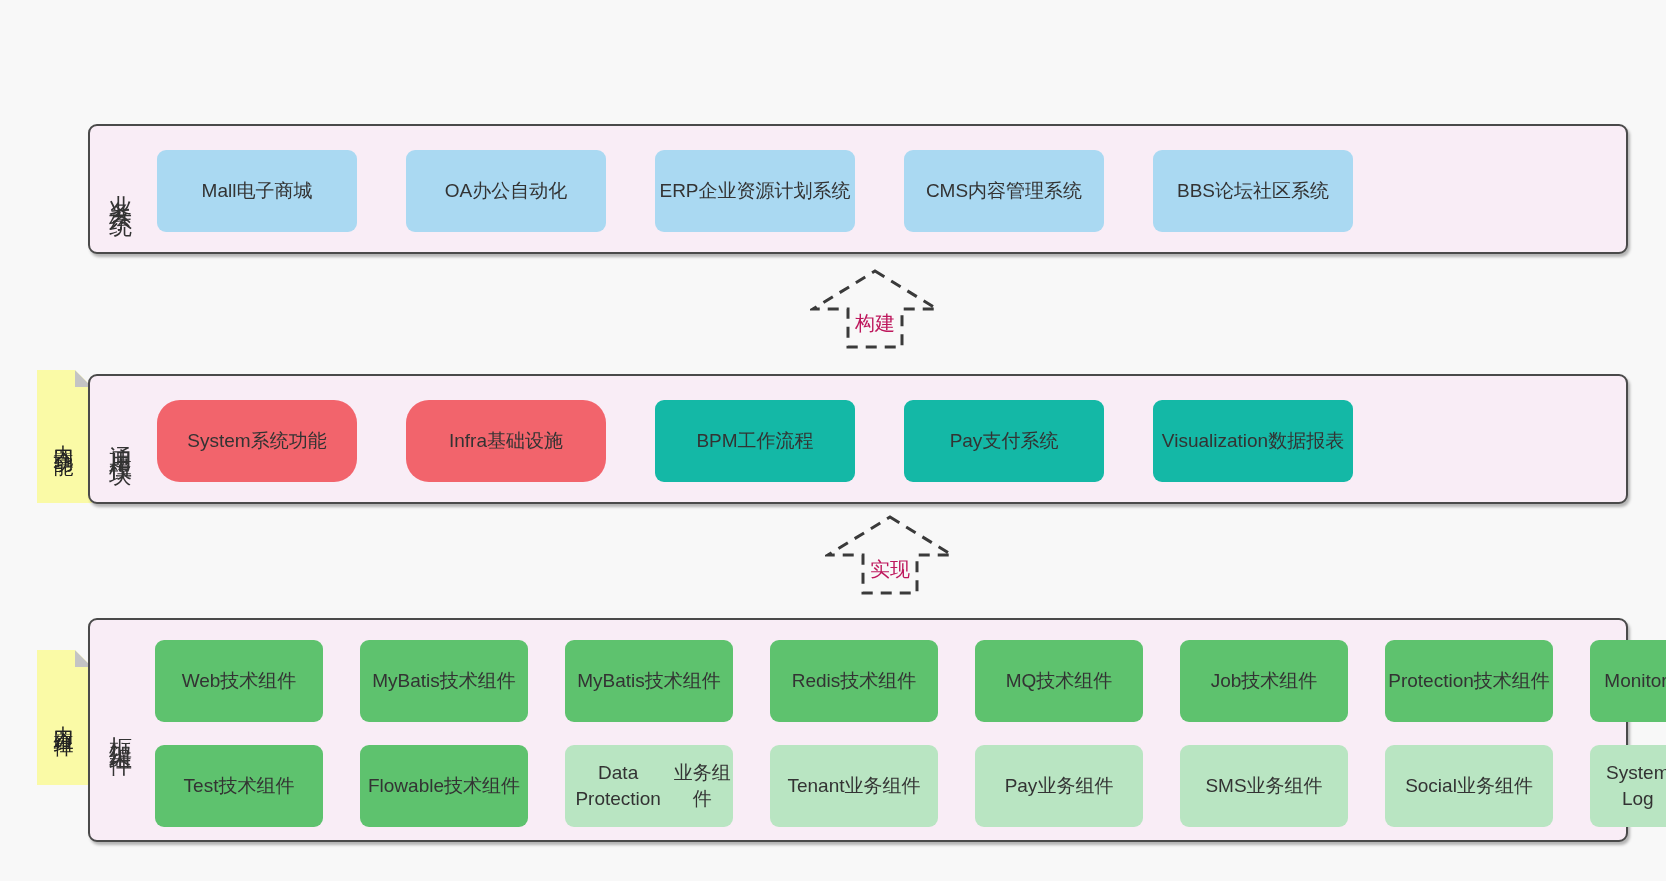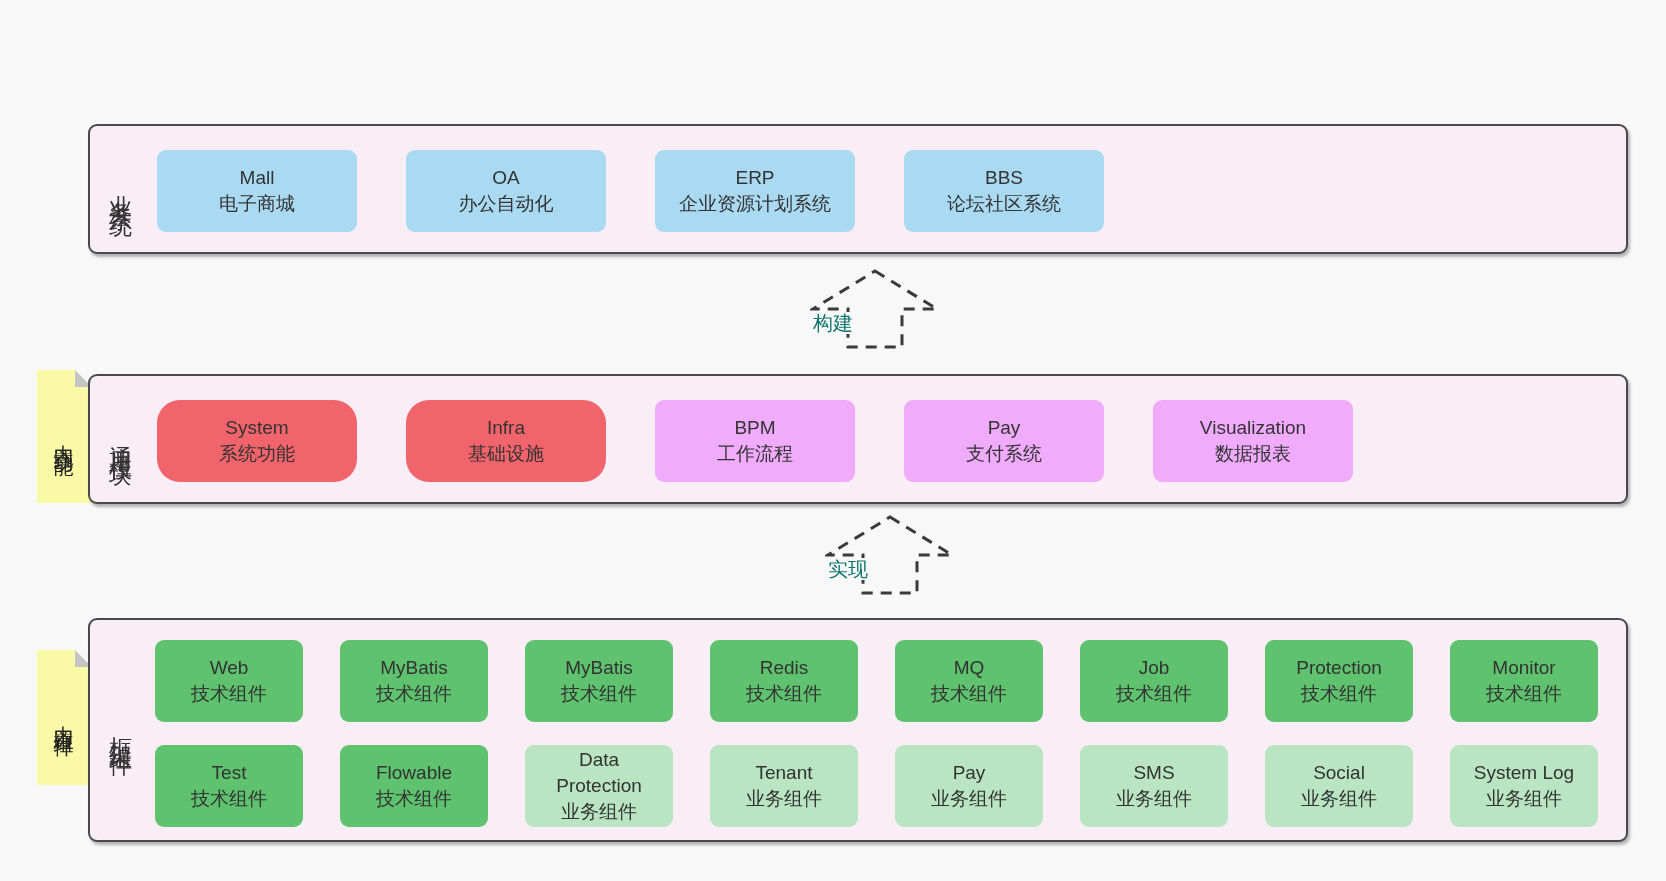--- a/index.html
+++ b/index.html
@@ -38,32 +38,32 @@
 
   
   .row { position:absolute; display:flex; }
   .row-6 { left:67px; top:24px; gap:49px; }
   .row-8 { left:65px; gap:37px; }
   .row-8.r1 { top:20px; }
   .row-8.r2 { top:125px; }
 
   .box {
     height:82px; border-radius:9px;
-    display:flex; flex-direction:column;
+    display:flex; 
     justify-content:center; align-items:center;
     text-align:center; font-size:19px; line-height:26px;
     color:#333;
   }
   .row-6 .box { width:200px; }
-  .row-8 .box { width:148px; }
+  .row-8 .box { width:168px; }
   .row-8 .box .en { display:inline-block; max-width:128px; }
 
   .b-blue   { background:#aad9f2; }
   .b-red    { background:#f2646c;border-radius:23px; }
-  .b-pink   { background:#f0abfc; }
+  .b-pink   { background:#14b8a6; }
   .b-green  { background:#5ec26e; }
   .b-lgreen { background:#b9e5c2; }
 
   
   .sticky {
     position:absolute; left:37px; width:55px;
     background:#fafaa6; z-index:1;
     clip-path:polygon(0 0, calc(100% - 17px) 0, 100% 17px, 100% 100%, 0 100%);
     display:flex; align-items:center; justify-content:center;
     box-shadow:1px 2px 2px rgba(0,0,0,0.2);
@@ -80,21 +80,21 @@
     font-size:20px; letter-spacing:4px; color:#222;
   }
 
   
   .arrow { position:absolute; width:130px; height:82px; z-index:1; }
   #arrow-build     { left:810px; top:268px; }
   #arrow-implement { left:825px; top:514px; }
   .arrow svg { position:absolute; inset:0; }
   .arrow .a-label {
     position:absolute; left:0; right:0; top:42px;
-    font-size:20px; color:#0f766e;
+    text-align:center; font-size:20px; color:#be185d;
   }
   .arrow .a-label span { background:#f8f8f8; padding:0 3px; }
 </style>
 </head>
 <body>
 
 <div id="screen">
 
   <div class="panel" id="panel-business">
     <div class="v-label">业务系统</div>
@@ -103,20 +103,24 @@
         <span class="en">Mall</span>
         <span class="zh">电子商城</span>
       </div>
       <div class="box b-blue">
         <span class="en">OA</span>
         <span class="zh">办公自动化</span>
       </div>
       <div class="box b-blue">
         <span class="en">ERP</span>
         <span class="zh">企业资源计划系统</span>
+      </div>
+      <div class="box b-blue">
+        <span class="en">CMS</span>
+        <span class="zh">内容管理系统</span>
       </div>
       <div class="box b-blue">
         <span class="en">BBS</span>
         <span class="zh">论坛社区系统</span>
       </div>
     </div>
   </div>
 
   <div class="arrow" id="arrow-build">
     <svg viewBox="0 0 130 82">

